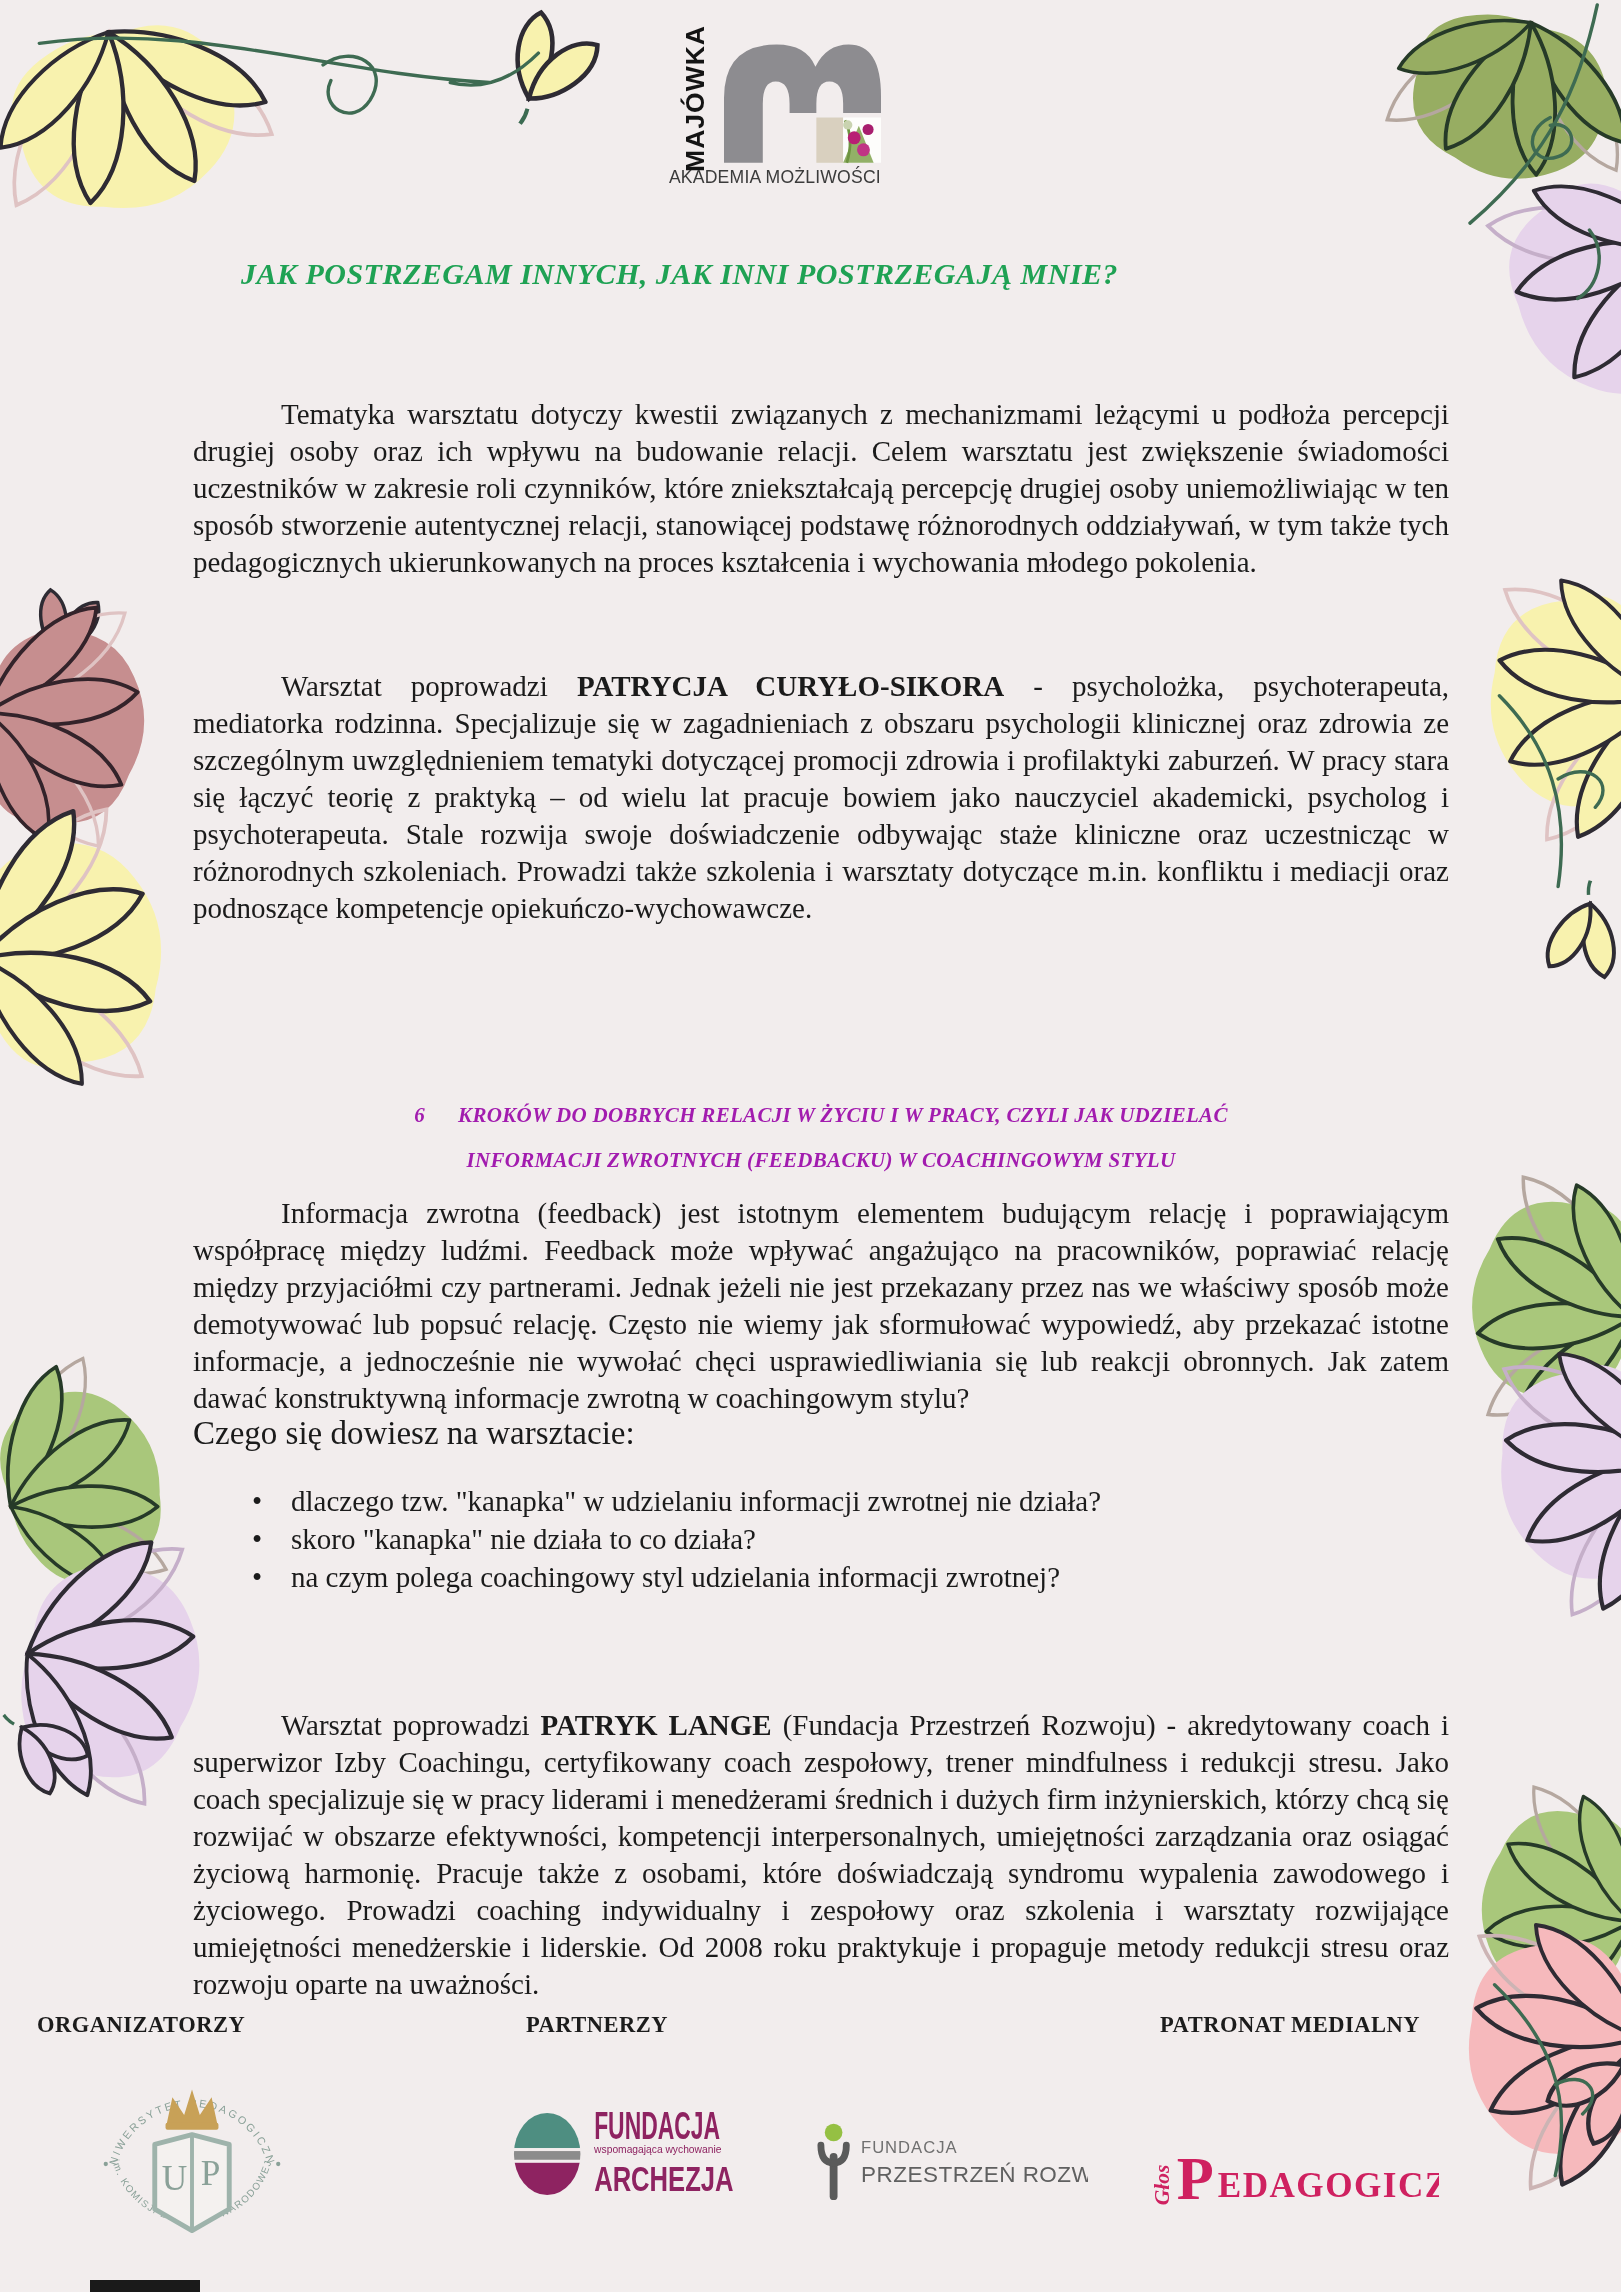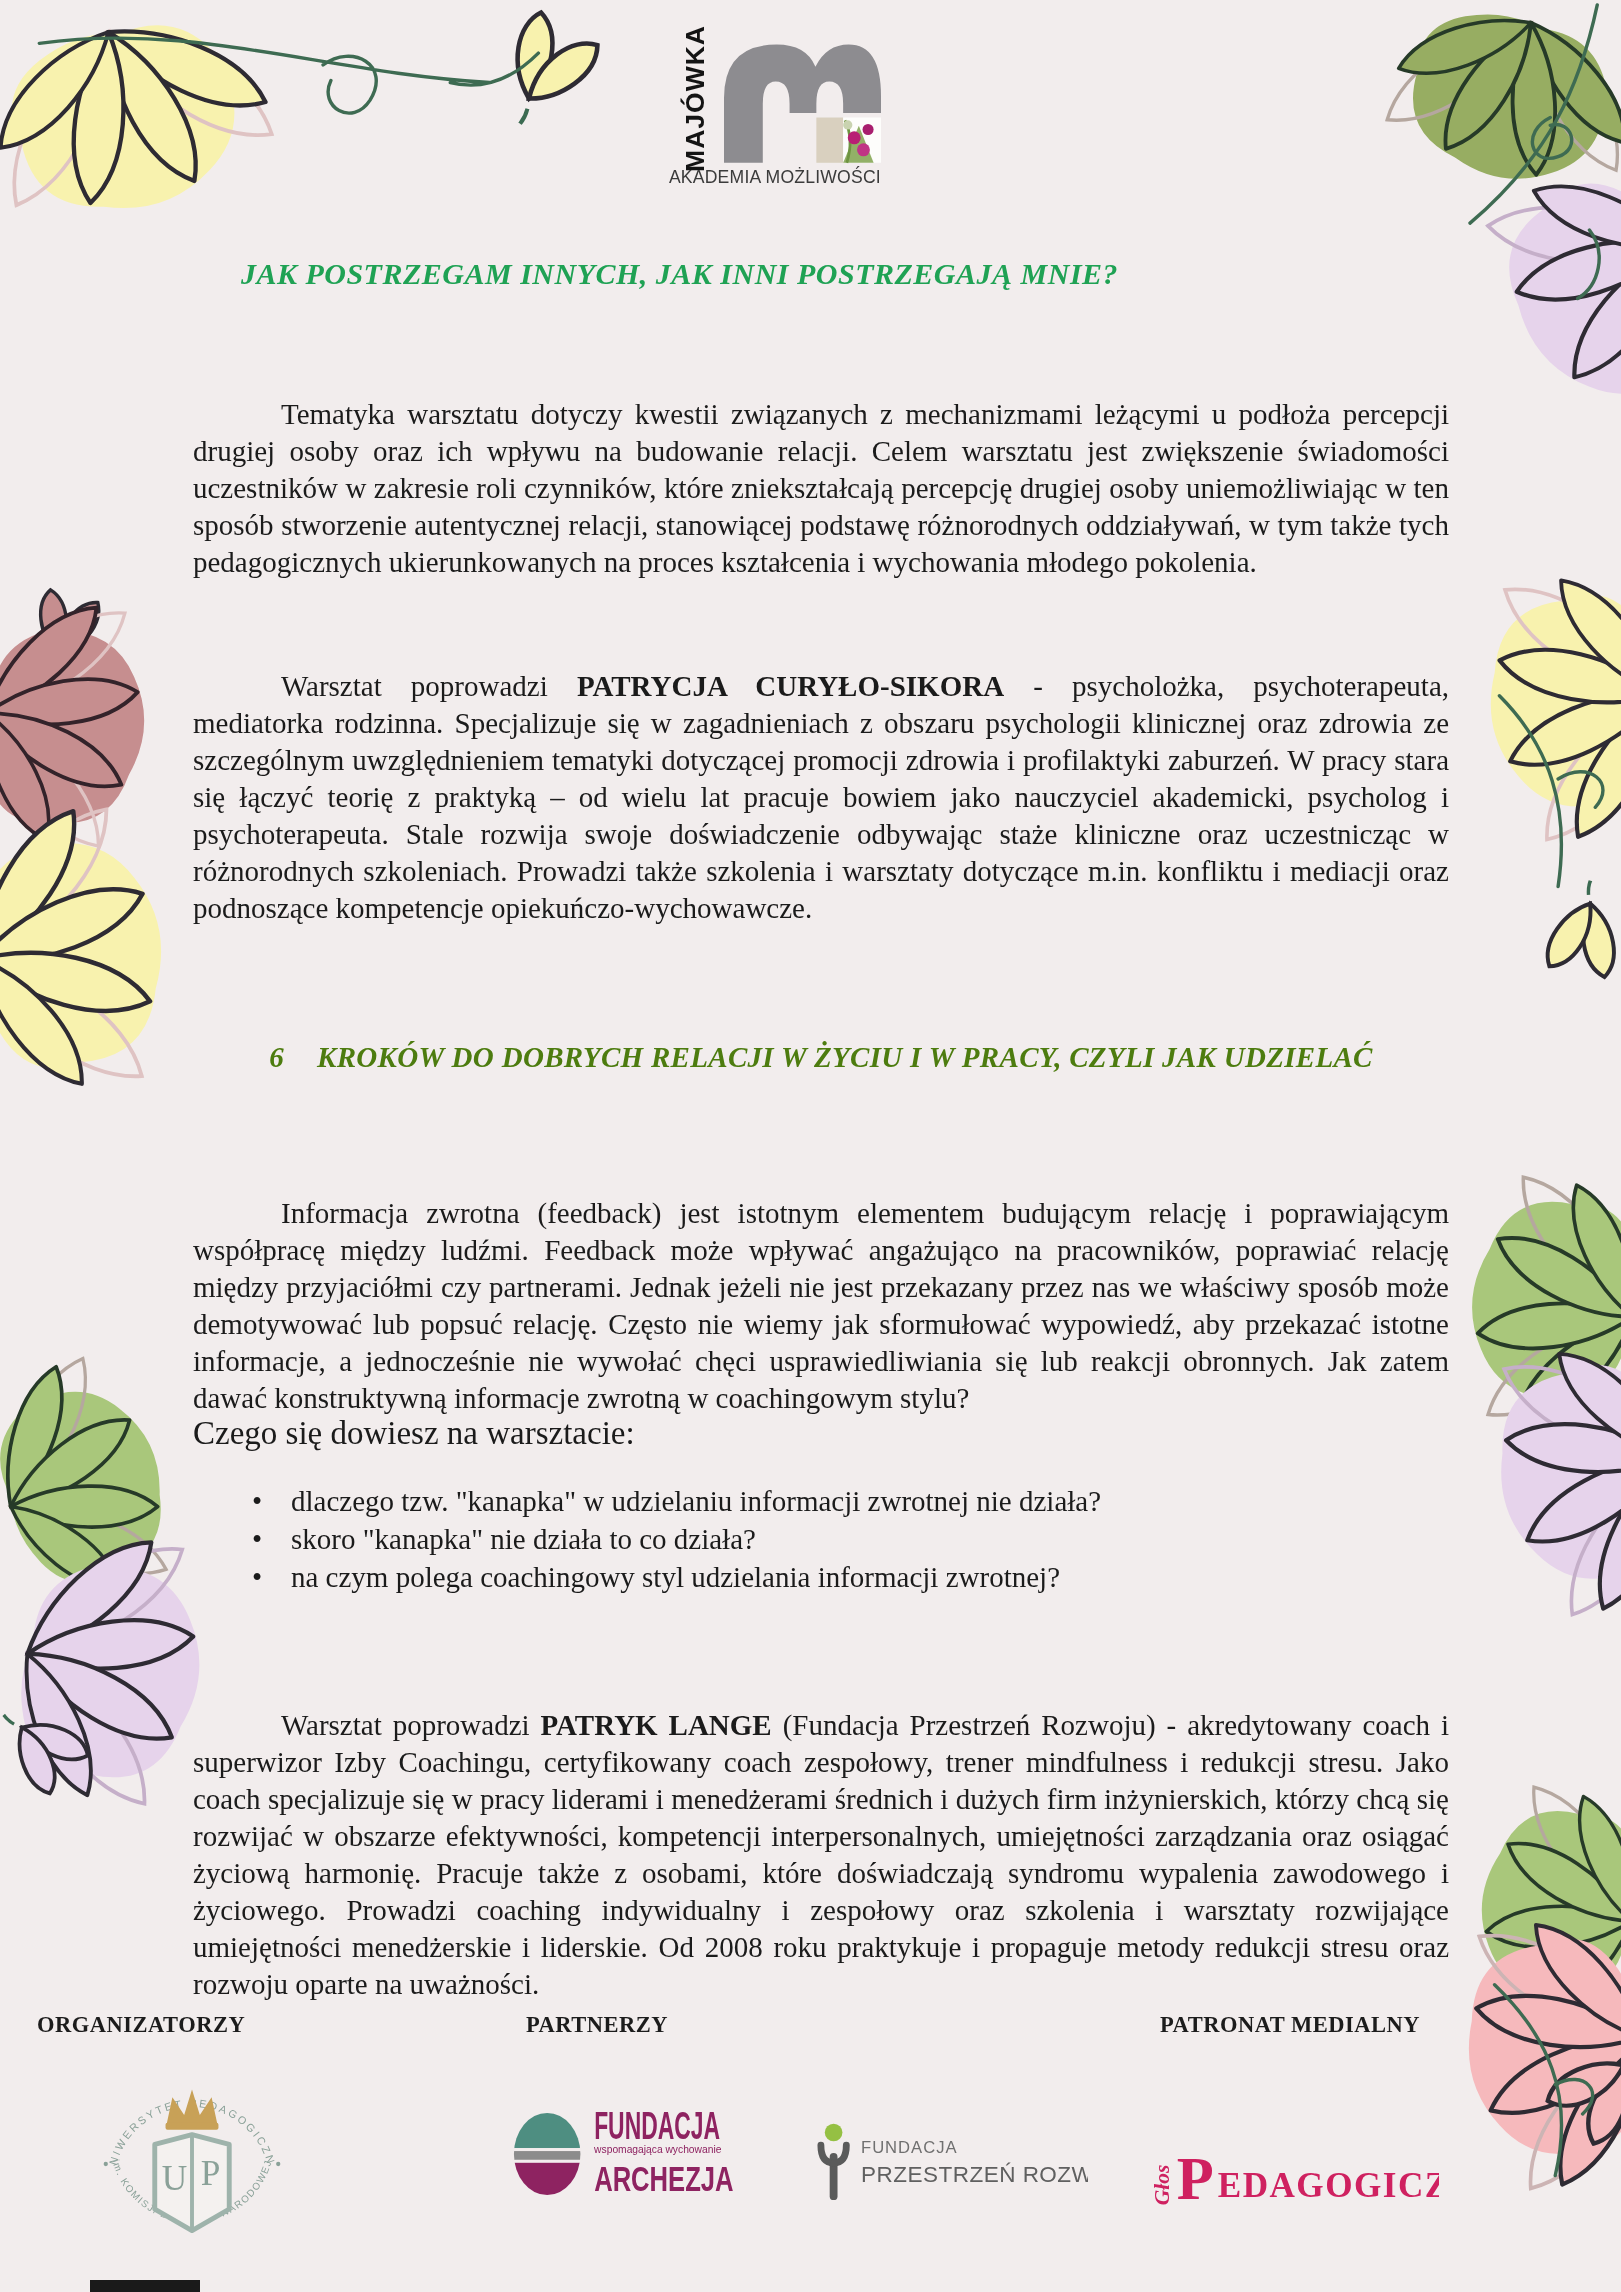--- a/index.html
+++ b/index.html
@@ -21,22 +21,22 @@
       font-size:30px;font-weight:bold;font-style:italic;letter-spacing:0.5px;color:#1fa254;}
 
   .para{position:absolute;left:193px;width:1256px;font-size:29px;line-height:37px;
         text-align:justify;text-indent:88px;}
   #p1{top:367px;}
   #p2{top:639px;}
   #p3{top:1166px;}
   #p4{top:1678px;}
   .bold{font-weight:bold;}
 
-  .h2{position:absolute;left:193px;top:1035px;width:1256px;text-align:center;
-      font-size:29px;font-weight:bold;font-style:italic;color:#4d7c0f;line-height:45px;letter-spacing:0.3px;}
+  .h2{position:absolute;left:193px;top:1093px;width:1256px;text-align:center;
+      font-size:21px;font-weight:bold;font-style:italic;color:#a21caf;line-height:45px;letter-spacing:0.3px;}
   .h2 .num{margin-right:33px;}
 
   .list-intro{position:absolute;left:193px;top:1415px;font-size:33px;line-height:37px;}
   .bullets{position:absolute;left:193px;top:1482px;width:1256px;margin:0;padding:0;}
   .bullets li{list-style:none;position:relative;padding-left:98px;font-size:29px;line-height:38px;text-align:left;}
   .bullets li::before{content:"\2022";position:absolute;left:59px;font-size:29px;}
 
   .flabel{position:absolute;top:2012px;font-weight:bold;font-size:22.5px;letter-spacing:0.5px;color:#1c1c1c;z-index:2;}
   #fl1{left:37px;} #fl2{left:518px;margin-left:8px;} #fl3{left:1160px;}
 
@@ -74,20 +74,21 @@
   </div>
 
   <div class="h1 content">JAK POSTRZEGAM INNYCH, JAK INNI POSTRZEGAJĄ MNIE?</div>
 
   <p class="para content" id="p1">Tematyka warsztatu dotyczy kwestii związanych z mechanizmami leżącymi u podłoża percepcji drugiej osoby oraz ich wpływu na budowanie relacji. Celem warsztatu jest zwiększenie świadomości uczestników w zakresie roli czynników, które zniekształcają percepcję drugiej osoby uniemożliwiając w ten sposób stworzenie autentycznej relacji, stanowiącej podstawę różnorodnych oddziaływań, w tym także tych pedagogicznych ukierunkowanych na proces kształcenia i wychowania młodego pokolenia.</p>
 
   <p class="para content" id="p2"><span>Warsztat poprowadzi </span><span class="bold">PATRYCJA CURYŁO-SIKORA</span><span> - psycholożka, psychoterapeuta, mediatorka rodzinna. Specjalizuje się w zagadnieniach z obszaru psychologii klinicznej oraz zdrowia ze szczególnym uwzględnieniem tematyki dotyczącej promocji zdrowia i profilaktyki zaburzeń. W pracy stara się łączyć teorię z praktyką – od wielu lat pracuje bowiem jako nauczyciel akademicki, psycholog i psychoterapeuta. Stale rozwija swoje doświadczenie odbywając staże kliniczne oraz uczestnicząc w różnorodnych szkoleniach. Prowadzi także szkolenia i warsztaty dotyczące m.in. konfliktu i mediacji oraz podnoszące kompetencje opiekuńczo-wychowawcze.</span></p>
 
   <div class="h2 content">
     <span class="h2line1"><span class="num">6</span><span>KROKÓW DO DOBRYCH RELACJI W ŻYCIU I W PRACY, CZYLI JAK UDZIELAĆ</span></span><br>
+    <span>INFORMACJI ZWROTNYCH (FEEDBACKU) W COACHINGOWYM STYLU</span>
   </div>
 
   <p class="para content" id="p3">Informacja zwrotna (feedback) jest istotnym elementem budującym relację i poprawiającym współpracę między ludźmi. Feedback może wpływać angażująco na pracowników, poprawiać relację między przyjaciółmi czy partnerami. Jednak jeżeli nie jest przekazany przez nas we właściwy sposób może demotywować lub popsuć relację. Często nie wiemy jak sformułować wypowiedź, aby przekazać istotne informacje, a jednocześnie nie wywołać chęci usprawiedliwiania się lub reakcji obronnych. Jak zatem dawać konstruktywną informacje zwrotną w coachingowym stylu?</p>
 
   <div class="list-intro content">Czego się dowiesz na warsztacie:</div>
   <ul class="bullets content">
       <li>dlaczego tzw. "kanapka" w udzielaniu informacji zwrotnej nie działa?</li>
       <li>skoro "kanapka" nie działa to co działa?</li>
       <li>na czym polega coachingowy styl udzielania informacji zwrotnej?</li>
     </ul>

